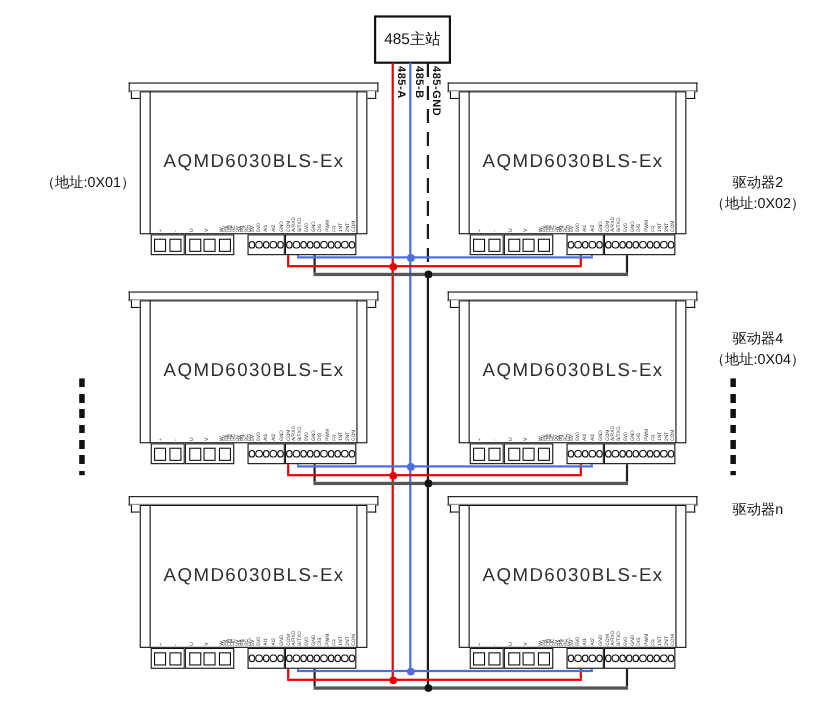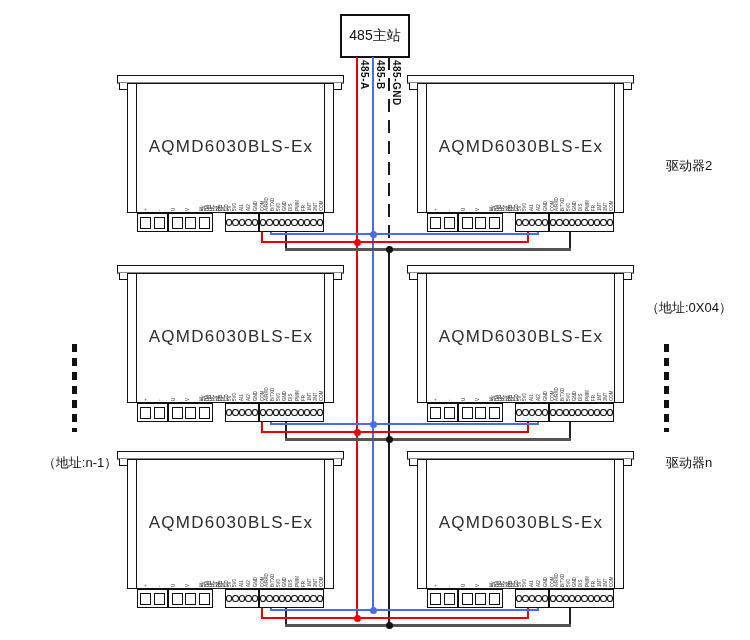--- a/index.html
+++ b/index.html
@@ -147,20 +147,21 @@
       <span class="pin" style="left: 159.2px; top: 136px;">5V0</span>
       <span class="pin" style="left: 165.3px; top: 136px;">GND</span>
       <span class="pin" style="left: 171.4px; top: 136px;">DIS</span>
       <span class="pin" style="left: 177.5px; top: 136px;">PWM</span>
       <span class="pin" style="left: 183.6px; top: 136px;">FR</span>
       <span class="pin" style="left: 189.7px; top: 136px;">1NT</span>
       <span class="pin" style="left: 195.8px; top: 136px;">2NT</span>
       <span class="pin" style="left: 201.9px; top: 136px;">COM</span>
     </div>
     <div class="drv-label" style="left: 25px; top: 156px; width: 110px; height: 40px;">
+      <div>（地址:0X01）</div>
     </div>
     <div class="driver" style="left: 407px; top: 75px;">
       <div class="cap"></div>
       <div class="cap-tab" style="left:2px;"></div>
       <div class="cap-tab" style="left:215px;"></div>
       <div class="body"></div>
       <div class="rail" style="left:19px;"></div>
       <div class="rail" style="left:207px;"></div>
       <div class="model">AQMD6030BLS-Ex</div>
       <div class="tblock tb-sqa" style="left:20px;width:29px;">
@@ -217,20 +218,21 @@
       <span class="pin" style="left: 165.3px; top: 136px;">GND</span>
       <span class="pin" style="left: 171.4px; top: 136px;">DIS</span>
       <span class="pin" style="left: 177.5px; top: 136px;">PWM</span>
       <span class="pin" style="left: 183.6px; top: 136px;">FR</span>
       <span class="pin" style="left: 189.7px; top: 136px;">1NT</span>
       <span class="pin" style="left: 195.8px; top: 136px;">2NT</span>
       <span class="pin" style="left: 201.9px; top: 136px;">COM</span>
     </div>
     <div class="drv-label" style="left: 634px; top: 156px; width: 110px; height: 40px;">
       <div>驱动器2</div>
+      <div>（地址:0X02）</div>
     </div>
     <div class="driver" style="left: 117px; top: 265px;">
       <div class="cap"></div>
       <div class="cap-tab" style="left:2px;"></div>
       <div class="cap-tab" style="left:215px;"></div>
       <div class="body"></div>
       <div class="rail" style="left:19px;"></div>
       <div class="rail" style="left:207px;"></div>
       <div class="model">AQMD6030BLS-Ex</div>
       <div class="tblock tb-sqa" style="left:20px;width:29px;">
@@ -353,20 +355,21 @@
       <span class="pin" style="left: 159.2px; top: 136px;">5V0</span>
       <span class="pin" style="left: 165.3px; top: 136px;">GND</span>
       <span class="pin" style="left: 171.4px; top: 136px;">DIS</span>
       <span class="pin" style="left: 177.5px; top: 136px;">PWM</span>
       <span class="pin" style="left: 183.6px; top: 136px;">FR</span>
       <span class="pin" style="left: 189.7px; top: 136px;">1NT</span>
       <span class="pin" style="left: 195.8px; top: 136px;">2NT</span>
       <span class="pin" style="left: 201.9px; top: 136px;">COM</span>
     </div>
     <div class="drv-label" style="left: 634px; top: 298px; width: 110px; height: 40px;">
+      <div>驱动器4</div>
       <div>（地址:0X04）</div>
     </div>
     <div class="driver" style="left: 117px; top: 451px;">
       <div class="cap"></div>
       <div class="cap-tab" style="left:2px;"></div>
       <div class="cap-tab" style="left:215px;"></div>
       <div class="body"></div>
       <div class="rail" style="left:19px;"></div>
       <div class="rail" style="left:207px;"></div>
       <div class="model">AQMD6030BLS-Ex</div>
@@ -423,21 +426,20 @@
       <span class="pin" style="left: 159.2px; top: 136px;">5V0</span>
       <span class="pin" style="left: 165.3px; top: 136px;">GND</span>
       <span class="pin" style="left: 171.4px; top: 136px;">DIS</span>
       <span class="pin" style="left: 177.5px; top: 136px;">PWM</span>
       <span class="pin" style="left: 183.6px; top: 136px;">FR</span>
       <span class="pin" style="left: 189.7px; top: 136px;">1NT</span>
       <span class="pin" style="left: 195.8px; top: 136px;">2NT</span>
       <span class="pin" style="left: 201.9px; top: 136px;">COM</span>
     </div>
     <div class="drv-label" style="left: 25px; top: 453px; width: 110px; height: 40px;">
-      <div>（地址:n-1）</div>
     </div>
     <div class="driver" style="left: 407px; top: 451px;">
       <div class="cap"></div>
       <div class="cap-tab" style="left:2px;"></div>
       <div class="cap-tab" style="left:215px;"></div>
       <div class="body"></div>
       <div class="rail" style="left:19px;"></div>
       <div class="rail" style="left:207px;"></div>
       <div class="model">AQMD6030BLS-Ex</div>
       <div class="tblock tb-sqa" style="left:20px;width:29px;">

